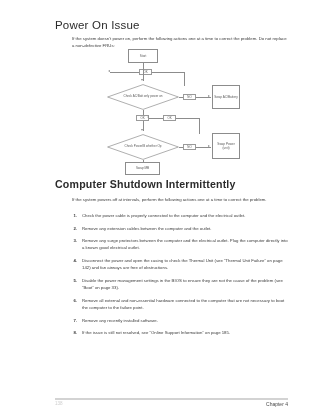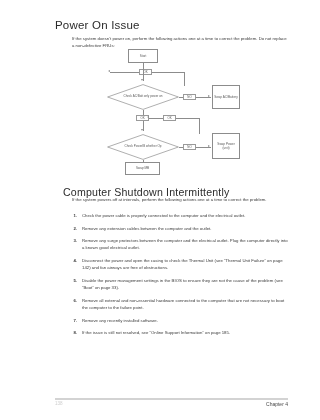--- a/index.html
+++ b/index.html
@@ -16,25 +16,25 @@
   h1.section-title {
     margin: 0;
     position: absolute;
     left: 55px; top: 19px;
     font-size: 11.5px;
     font-weight: 400;
     letter-spacing: .2px;
     color: #2b2b2b;
   }
   h1.section-title-2 {
-    margin: 8px;
+    margin: 0;
     position: absolute;
     left: 55px; top: 178px;
     font-size: 10.6px;
-    font-weight: 400;
+    font-weight: 700;
     letter-spacing: .2px;
     color: #2b2b2b;
   }
 
   p.intro {
     position: absolute;
     left: 72px;
     width: 215px;
     margin: 0;
     font-size: 4.3px;

